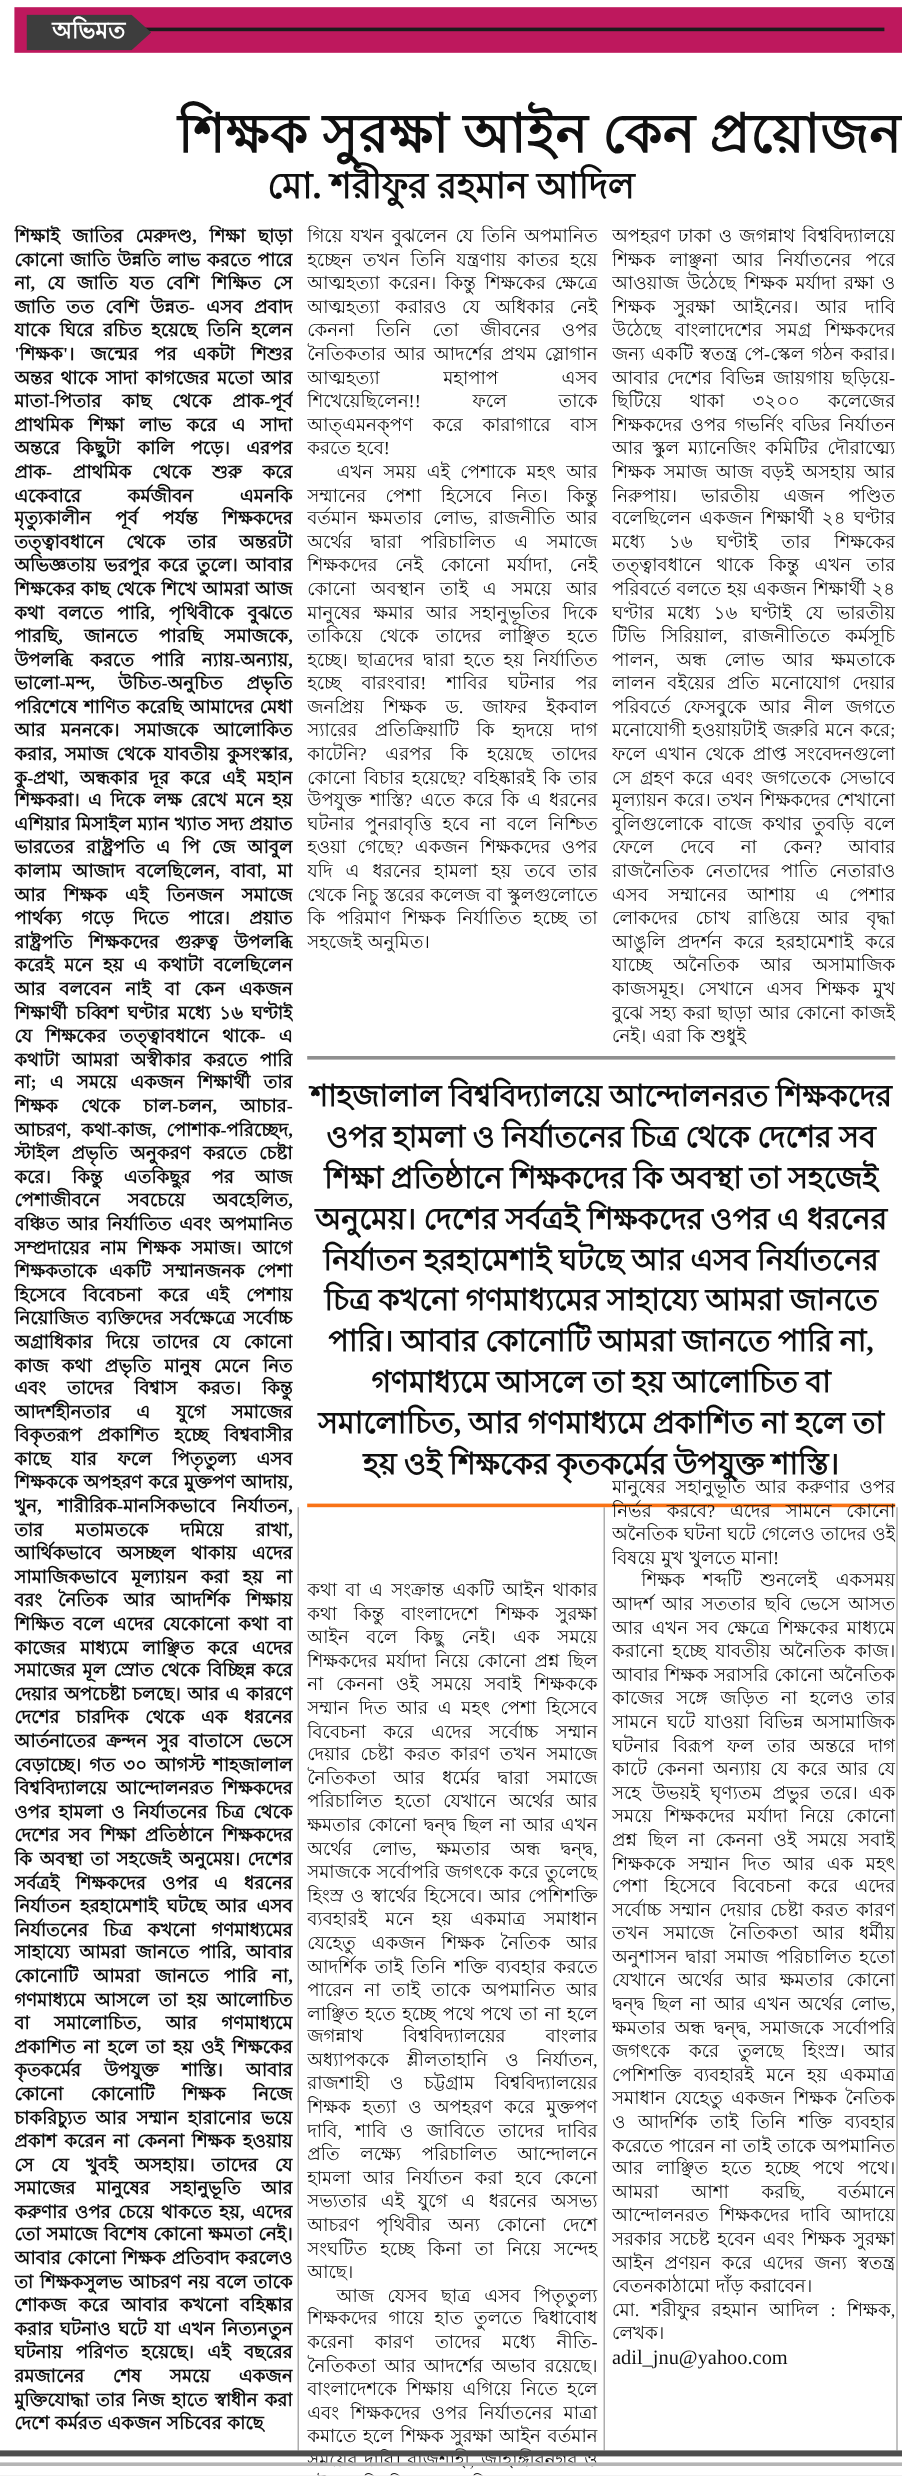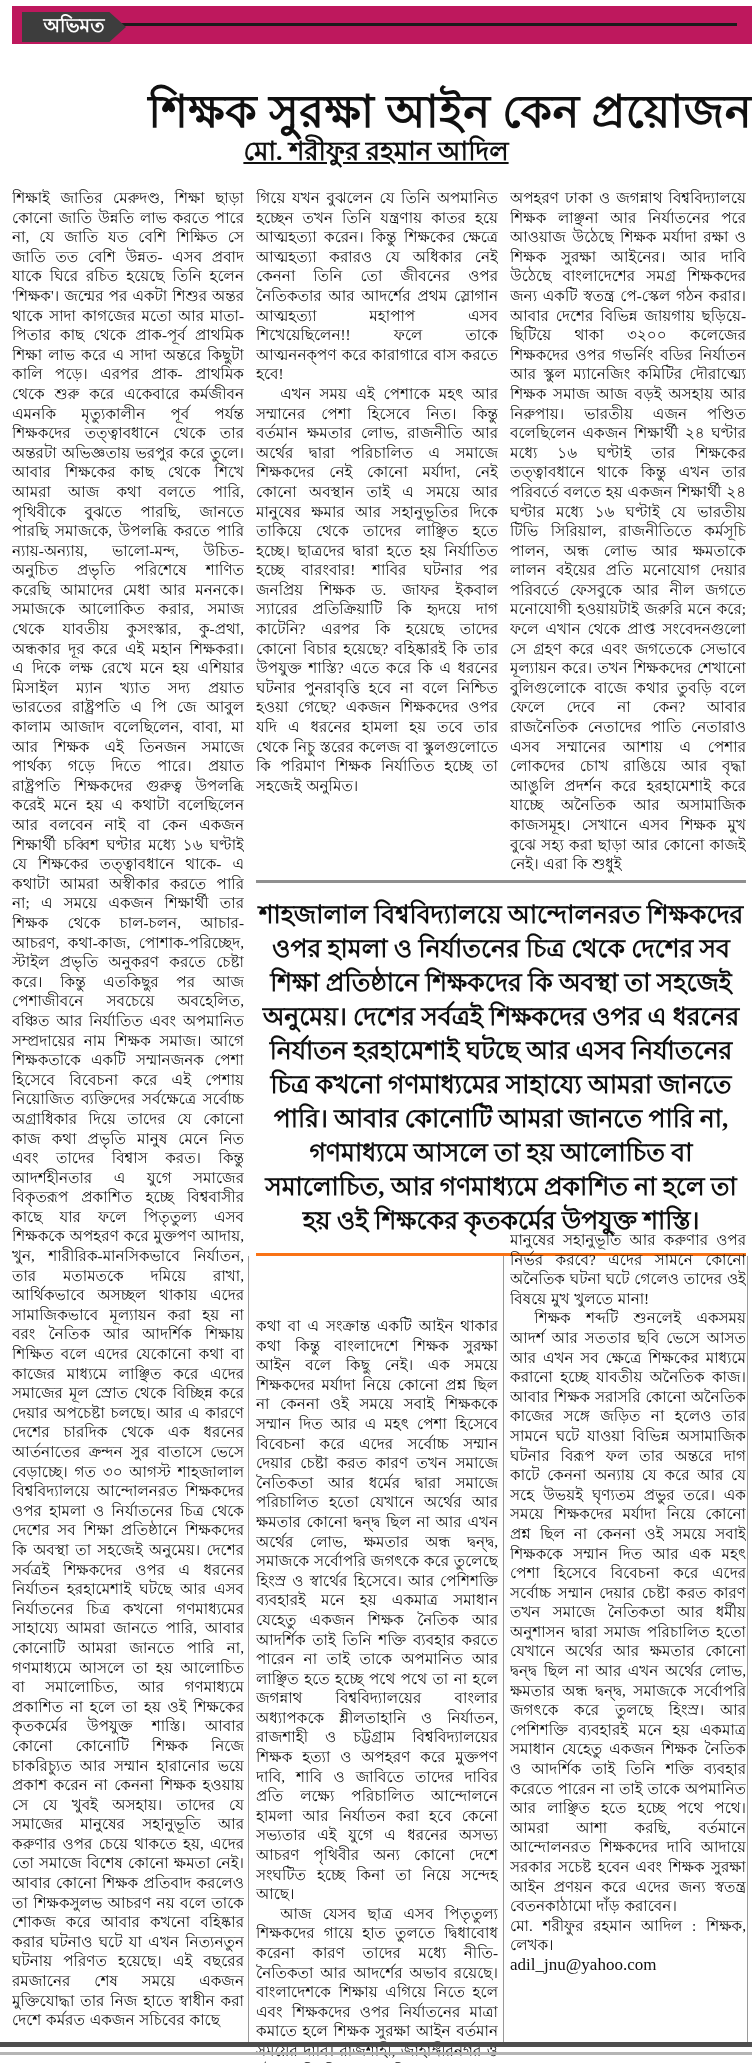--- a/index.html
+++ b/index.html
@@ -19,31 +19,31 @@
     font-size:19px; font-weight:bold;
     clip-path:polygon(0 0, 84% 0, 100% 50%, 84% 100%, 0 100%);
   }
   .headline {
     position:absolute; left:0; top:50px; width:100%;
     text-align:right; font-size:45px; font-weight:bold; line-height:1.45;
     letter-spacing:0.5px;
   }
   .byline {
     position:absolute; left:0; top:131px; width:100%;
-    text-align:center; font-size:26px; font-weight:bold;text-decoration:underline;
+    text-align:center; font-size:30px; font-weight:bold;
   }
   
   .col {
     position:absolute; text-align:justify; overflow:hidden;
     font-size:15.2px; line-height:19.6px;
     word-spacing:1px;
   }
   .col p { margin:0; }
   .col p + p { text-indent:1.6em; }
-  #col1     { left:12px;  top:188px;  width:232px; height:1850px; }
+  #col1     { left:12px;  top:188px;  width:232px; height:1850px;font-weight:bold; }
   #col2top  { left:256px; top:188px;  width:242px; height:688px; }
   #col3top  { left:510px; top:188px;  width:236px; height:688px; }
   #col2bot  { left:256px; top:1316px; width:242px; height:778px; }
   #col3bot  { left:510px; top:1230px; width:236px; height:778px; }
   
   .pull-quote {
     position:absolute; left:256px; top:880px; width:490px; height:370px;
     border-top:3px solid #8f8f8f; border-bottom:3px solid #f97316;
     display:flex; align-items:center; justify-content:center;
   }
@@ -75,21 +75,21 @@
   </div>
 
   <h1 class="headline">শিক্ষক সুরক্ষা আইন কেন প্রয়োজন</h1>
   <div class="byline">মো. শরীফুর রহমান আদিল</div>
 
   <div class="col" id="col1">
     <p>শিক্ষাই জাতির মেরুদণ্ড, শিক্ষা ছাড়া কোনো জাতি উন্নতি লাভ করতে পারে না, যে জাতি যত বেশি শিক্ষিত সে জাতি তত বেশি উন্নত- এসব প্রবাদ যাকে ঘিরে রচিত হয়েছে তিনি হলেন 'শিক্ষক'। জন্মের পর একটা শিশুর অন্তর থাকে সাদা কাগজের মতো আর মাতা-পিতার কাছ থেকে প্রাক-পূর্ব প্রাথমিক শিক্ষা লাভ করে এ সাদা অন্তরে কিছুটা কালি পড়ে। এরপর প্রাক- প্রাথমিক থেকে শুরু করে একেবারে কর্মজীবন এমনকি মৃত্যুকালীন পূর্ব পর্যন্ত শিক্ষকদের তত্ত্বাবধানে থেকে তার অন্তরটা অভিজ্ঞতায় ভরপুর করে তুলে। আবার শিক্ষকের কাছ থেকে শিখে আমরা আজ কথা বলতে পারি, পৃথিবীকে বুঝতে পারছি, জানতে পারছি সমাজকে, উপলব্ধি করতে পারি ন্যায়-অন্যায়, ভালো-মন্দ, উচিত-অনুচিত প্রভৃতি পরিশেষে শাণিত করেছি আমাদের মেধা আর মননকে। সমাজকে আলোকিত করার, সমাজ থেকে যাবতীয় কুসংস্কার, কু-প্রথা, অন্ধকার দূর করে এই মহান শিক্ষকরা। এ দিকে লক্ষ রেখে মনে হয় এশিয়ার মিসাইল ম্যান খ্যাত সদ্য প্রয়াত ভারতের রাষ্ট্রপতি এ পি জে আবুল কালাম আজাদ বলেছিলেন, বাবা, মা আর শিক্ষক এই তিনজন সমাজে পার্থক্য গড়ে দিতে পারে। প্রয়াত রাষ্ট্রপতি শিক্ষকদের গুরুত্ব উপলব্ধি করেই মনে হয় এ কথাটা বলেছিলেন আর বলবেন নাই বা কেন একজন শিক্ষার্থী চব্বিশ ঘণ্টার মধ্যে ১৬ ঘণ্টাই যে শিক্ষকের তত্ত্বাবধানে থাকে- এ কথাটা আমরা অস্বীকার করতে পারি না; এ সময়ে একজন শিক্ষার্থী তার শিক্ষক থেকে চাল-চলন, আচার-আচরণ, কথা-কাজ, পোশাক-পরিচ্ছেদ, স্টাইল প্রভৃতি অনুকরণ করতে চেষ্টা করে। কিন্তু এতকিছুর পর আজ পেশাজীবনে সবচেয়ে অবহেলিত, বঞ্চিত আর নির্যাতিত এবং অপমানিত সম্প্রদায়ের নাম শিক্ষক সমাজ। আগে শিক্ষকতাকে একটি সম্মানজনক পেশা হিসেবে বিবেচনা করে এই পেশায় নিয়োজিত ব্যক্তিদের সর্বক্ষেত্রে সর্বোচ্চ অগ্রাধিকার দিয়ে তাদের যে কোনো কাজ কথা প্রভৃতি মানুষ মেনে নিত এবং তাদের বিশ্বাস করত। কিন্তু আদর্শহীনতার এ যুগে সমাজের বিকৃতরূপ প্রকাশিত হচ্ছে বিশ্ববাসীর কাছে যার ফলে পিতৃতুল্য এসব শিক্ষককে অপহরণ করে মুক্তপণ আদায়, খুন, শারীরিক-মানসিকভাবে নির্যাতন, তার মতামতকে দমিয়ে রাখা, আর্থিকভাবে অসচ্ছল থাকায় এদের সামাজিকভাবে মূল্যায়ন করা হয় না বরং নৈতিক আর আদর্শিক শিক্ষায় শিক্ষিত বলে এদের যেকোনো কথা বা কাজের মাধ্যমে লাঞ্ছিত করে এদের সমাজের মূল স্রোত থেকে বিচ্ছিন্ন করে দেয়ার অপচেষ্টা চলছে। আর এ কারণে দেশের চারদিক থেকে এক ধরনের আর্তনাতের ক্রন্দন সুর বাতাসে ভেসে বেড়াচ্ছে। গত ৩০ আগস্ট শাহজালাল বিশ্ববিদ্যালয়ে আন্দোলনরত শিক্ষকদের ওপর হামলা ও নির্যাতনের চিত্র থেকে দেশের সব শিক্ষা প্রতিষ্ঠানে শিক্ষকদের কি অবস্থা তা সহজেই অনুমেয়। দেশের সর্বত্রই শিক্ষকদের ওপর এ ধরনের নির্যাতন হরহামেশাই ঘটছে আর এসব নির্যাতনের চিত্র কখনো গণমাধ্যমের সাহায্যে আমরা জানতে পারি, আবার কোনোটি আমরা জানতে পারি না, গণমাধ্যমে আসলে তা হয় আলোচিত বা সমালোচিত, আর গণমাধ্যমে প্রকাশিত না হলে তা হয় ওই শিক্ষকের কৃতকর্মের উপযুক্ত শাস্তি। আবার কোনো কোনোটি শিক্ষক নিজে চাকরিচ্যুত আর সম্মান হারানোর ভয়ে প্রকাশ করেন না কেননা শিক্ষক হওয়ায় সে যে খুবই অসহায়। তাদের যে সমাজের মানুষের সহানুভূতি আর করুণার ওপর চেয়ে থাকতে হয়, এদের তো সমাজে বিশেষ কোনো ক্ষমতা নেই। আবার কোনো শিক্ষক প্রতিবাদ করলেও তা শিক্ষকসুলভ আচরণ নয় বলে তাকে শোকজ করে আবার কখনো বহিষ্কার করার ঘটনাও ঘটে যা এখন নিত্যনতুন ঘটনায় পরিণত হয়েছে। এই বছরের রমজানের শেষ সময়ে একজন মুক্তিযোদ্ধা তার নিজ হাতে স্বাধীন করা দেশে কর্মরত একজন সচিবের কাছে</p>
   </div>
 
   <div class="col" id="col2top">
-    <p>গিয়ে যখন বুঝলেন যে তিনি অপমানিত হচ্ছেন তখন তিনি যন্ত্রণায় কাতর হয়ে আত্মহত্যা করেন। কিন্তু শিক্ষকের ক্ষেত্রে আত্মহত্যা করারও যে অধিকার নেই কেননা তিনি তো জীবনের ওপর নৈতিকতার আর আদর্শের প্রথম স্লোগান আত্মহত্যা মহাপাপ এসব শিখেয়েছিলেন!! ফলে তাকে আত্মননক্পণ করে কারাগারে বাস করতে হবে!</p>
+    <p>গিয়ে যখন বুঝলেন যে তিনি অপমানিত হচ্ছেন তখন তিনি যন্ত্রণায় কাতর হয়ে আত্মহত্যা করেন। কিন্তু শিক্ষকের ক্ষেত্রে আত্মহত্যা করারও যে অধিকার নেই কেননা তিনি তো জীবনের ওপর নৈতিকতার আর আদর্শের প্রথম স্লোগান আত্মহত্যা মহাপাপ এসব শিখেয়েছিলেন!! ফলে তাকে আত্এমনক্পণ করে কারাগারে বাস করতে হবে!</p>
     <p>এখন সময় এই পেশাকে মহৎ আর সম্মানের পেশা হিসেবে নিত। কিন্তু বর্তমান ক্ষমতার লোভ, রাজনীতি আর অর্থের দ্বারা পরিচালিত এ সমাজে শিক্ষকদের নেই কোনো মর্যাদা, নেই কোনো অবস্থান তাই এ সময়ে আর মানুষের ক্ষমার আর সহানুভূতির দিকে তাকিয়ে থেকে তাদের লাঞ্ছিত হতে হচ্ছে। ছাত্রদের দ্বারা হতে হয় নির্যাতিত হচ্ছে বারংবার! শাবির ঘটনার পর জনপ্রিয় শিক্ষক ড. জাফর ইকবাল স্যারের প্রতিক্রিয়াটি কি হৃদয়ে দাগ কাটেনি? এরপর কি হয়েছে তাদের কোনো বিচার হয়েছে? বহিষ্কারই কি তার উপযুক্ত শাস্তি? এতে করে কি এ ধরনের ঘটনার পুনরাবৃত্তি হবে না বলে নিশ্চিত হওয়া গেছে? একজন শিক্ষকদের ওপর যদি এ ধরনের হামলা হয় তবে তার থেকে নিচু স্তরের কলেজ বা স্কুলগুলোতে কি পরিমাণ শিক্ষক নির্যাতিত হচ্ছে তা সহজেই অনুমিত।</p>
   </div>
 
   <div class="col" id="col3top">
     <p>অপহরণ ঢাকা ও জগন্নাথ বিশ্ববিদ্যালয়ে শিক্ষক লাঞ্ছনা আর নির্যাতনের পরে আওয়াজ উঠেছে শিক্ষক মর্যাদা রক্ষা ও শিক্ষক সুরক্ষা আইনের। আর দাবি উঠেছে বাংলাদেশের সমগ্র শিক্ষকদের জন্য একটি স্বতন্ত্র পে-স্কেল গঠন করার। আবার দেশের বিভিন্ন জায়গায় ছড়িয়ে-ছিটিয়ে থাকা ৩২০০ কলেজের শিক্ষকদের ওপর গভর্নিং বডির নির্যাতন আর স্কুল ম্যানেজিং কমিটির দৌরাত্ম্যে শিক্ষক সমাজ আজ বড়ই অসহায় আর নিরুপায়। ভারতীয় এজন পণ্ডিত বলেছিলেন একজন শিক্ষার্থী ২৪ ঘণ্টার মধ্যে ১৬ ঘণ্টাই তার শিক্ষকের তত্ত্বাবধানে থাকে কিন্তু এখন তার পরিবর্তে বলতে হয় একজন শিক্ষার্থী ২৪ ঘণ্টার মধ্যে ১৬ ঘণ্টাই যে ভারতীয় টিভি সিরিয়াল, রাজনীতিতে কর্মসূচি পালন, অন্ধ লোভ আর ক্ষমতাকে লালন বইয়ের প্রতি মনোযোগ দেয়ার পরিবর্তে ফেসবুকে আর নীল জগতে মনোযোগী হওয়ায়টাই জরুরি মনে করে; ফলে এখান থেকে প্রাপ্ত সংবেদনগুলো সে গ্রহণ করে এবং জগতেকে সেভাবে মূল্যায়ন করে। তখন শিক্ষকদের শেখানো বুলিগুলোকে বাজে কথার তুবড়ি বলে ফেলে দেবে না কেন? আবার রাজনৈতিক নেতাদের পাতি নেতারাও এসব সম্মানের আশায় এ পেশার লোকদের চোখ রাঙিয়ে আর বৃদ্ধা আঙুলি প্রদর্শন করে হরহামেশাই করে যাচ্ছে অনৈতিক আর অসামাজিক কাজসমূহ। সেখানে এসব শিক্ষক মুখ বুঝে সহ্য করা ছাড়া আর কোনো কাজই নেই। এরা কি শুধুই</p>
   </div>
 
   <div class="pull-quote">
     <p>শাহজালাল বিশ্ববিদ্যালয়ে আন্দোলনরত শিক্ষকদের ওপর হামলা ও নির্যাতনের চিত্র থেকে দেশের সব শিক্ষা প্রতিষ্ঠানে শিক্ষকদের কি অবস্থা তা সহজেই অনুমেয়। দেশের সর্বত্রই শিক্ষকদের ওপর এ ধরনের নির্যাতন হরহামেশাই ঘটছে আর এসব নির্যাতনের চিত্র কখনো গণমাধ্যমের সাহায্যে আমরা জানতে পারি। আবার কোনোটি আমরা জানতে পারি না, গণমাধ্যমে আসলে তা হয় আলোচিত বা সমালোচিত, আর গণমাধ্যমে প্রকাশিত না হলে তা হয় ওই শিক্ষকের কৃতকর্মের উপযুক্ত শাস্তি।</p>
   </div>

